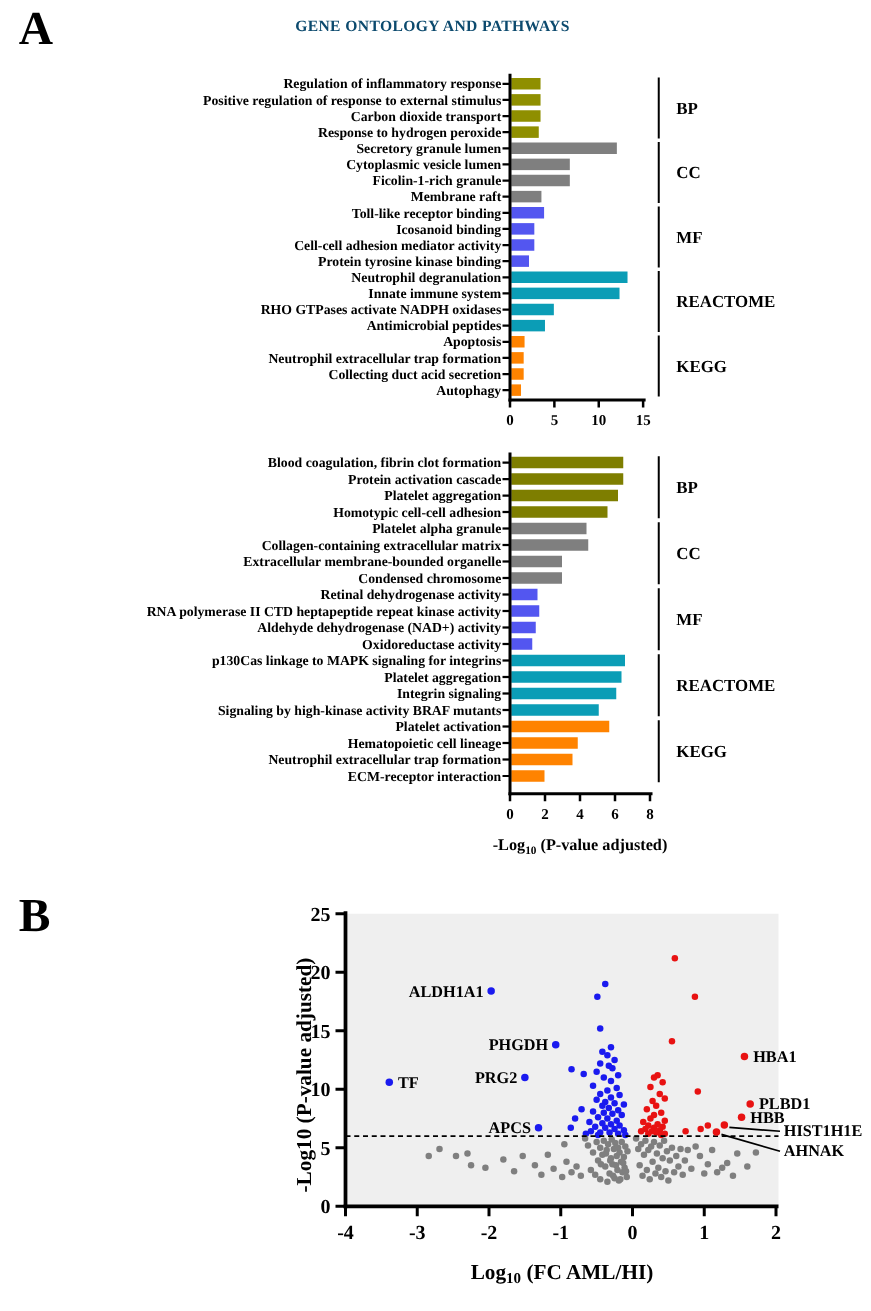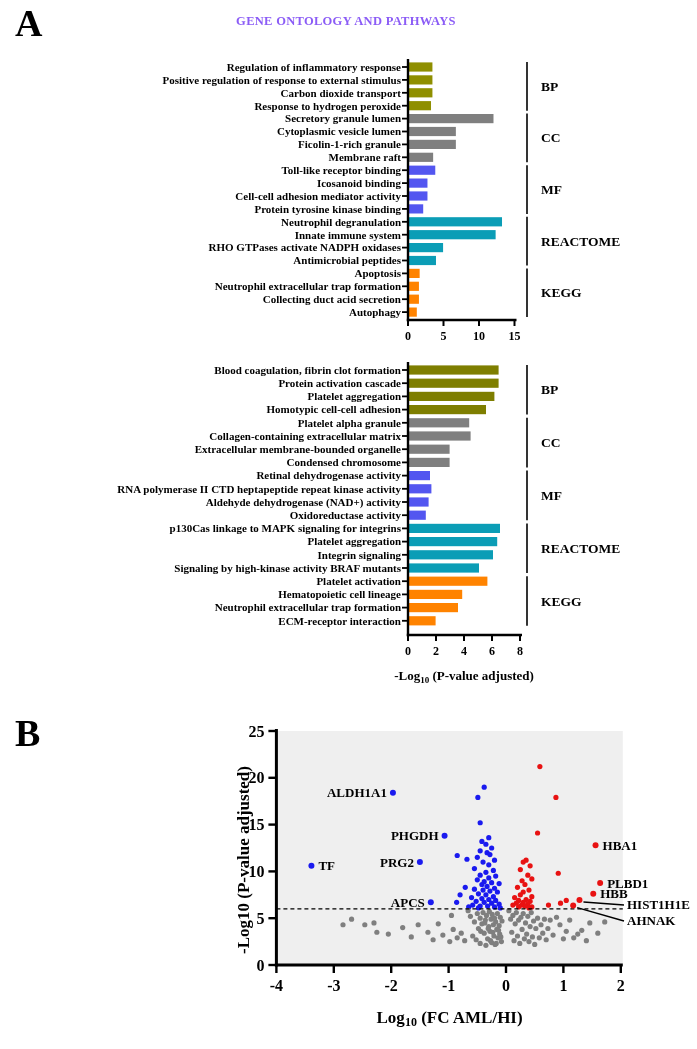--- a/index.html
+++ b/index.html
@@ -2,21 +2,21 @@
 <html><head>
 <meta charset="utf-8">
 <style>
   html,body{margin:0;padding:0;background:#fff;}
   #figure{position:relative;width:697px;height:1049px;background:#ffffff;overflow:hidden;
           font-family:"Liberation Serif","DejaVu Serif",serif;}
   .panel-letter{position:absolute;font-size:38px;font-weight:bold;color:#000;line-height:1;}
   #panelA-letter{left:15px;top:4px;}
   #panelB-letter{left:15px;top:714px;}
   #figure-title{position:absolute;left:0;top:14px;width:692px;text-align:center;
-                font-size:12.5px;font-weight:bold;letter-spacing:.3px;color:#8b5cf6;}
+                font-size:12.5px;font-weight:bold;letter-spacing:.3px;color:#0c4a6e;}
   svg{position:absolute;left:0;display:block;}
   #chart1-svg{top:55px;}
   #chart2-svg{top:360px;}
   #volcano-svg{top:715px;}
   text{font-family:"Liberation Serif","DejaVu Serif",serif;font-weight:bold;fill:#000;}
 </style>
 </head>
 <body>
 
 <div id="figure">

